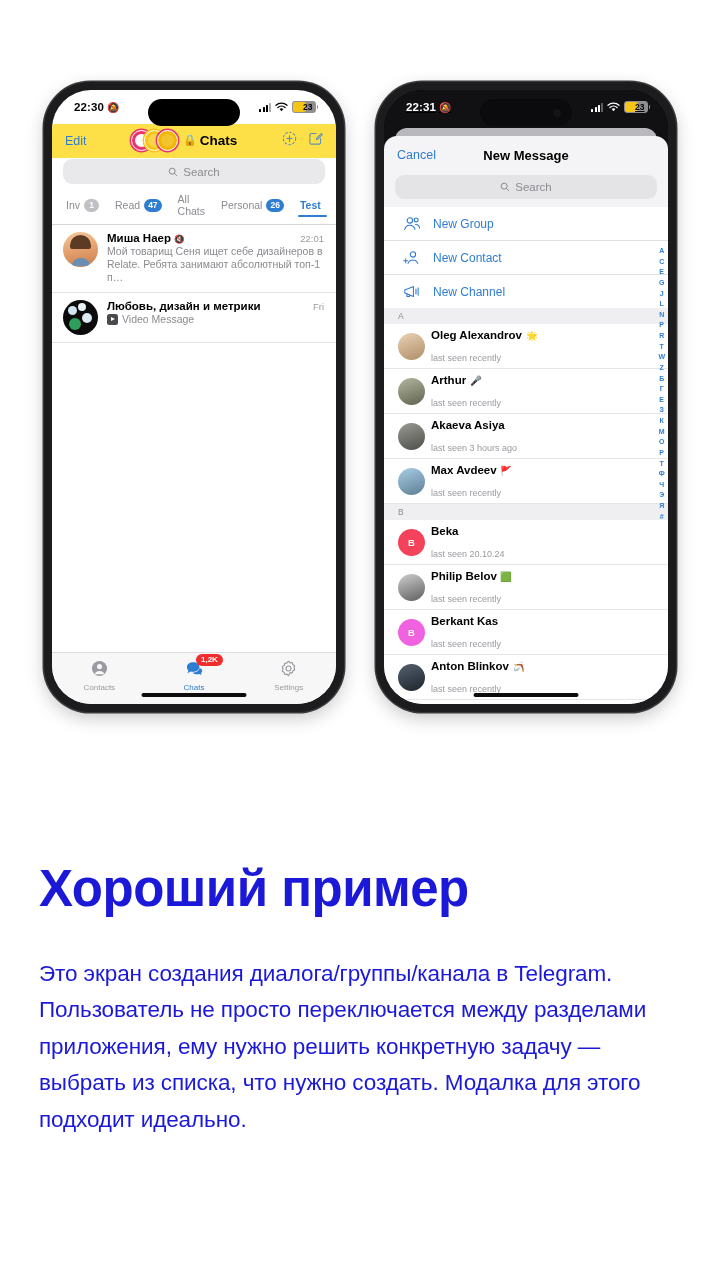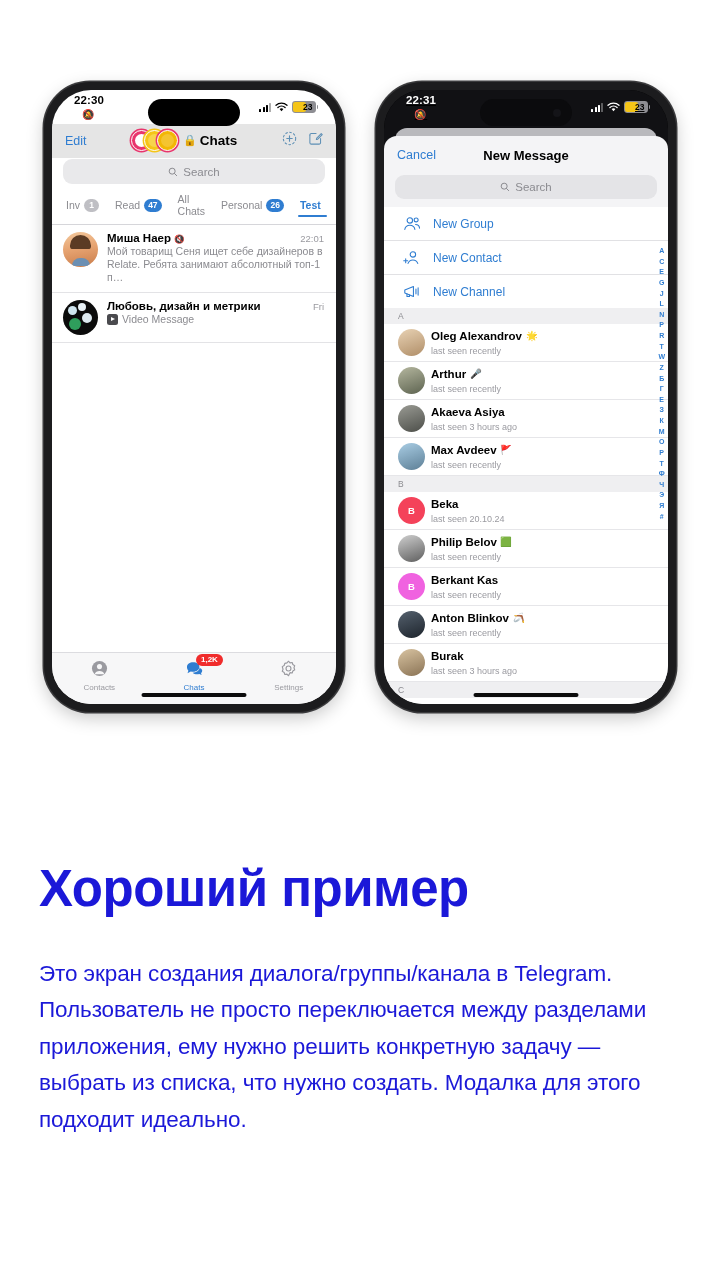--- a/index.html
+++ b/index.html
@@ -34,21 +34,21 @@
   
   .statusbar {
     position: relative; height: 34px;
     display: flex; align-items: center;
     padding: 0 20px 0 22px;
     font-size: 11.5px; font-weight: bold;
     color: #000;
     z-index: 6;
   }
   .statusbar.on-dark { color: #fff; }
-  .sb-time { display:flex; align-items:center; gap:3px; letter-spacing:.1px;flex-direction:column;}
+  .sb-time { display:flex; align-items:center; gap:3px; letter-spacing:.1px;}
   .sb-mute { font-size: 10px; }
   .sb-right { margin-left: auto; display: flex; align-items: center; gap: 4px; }
   .bars { display: flex; align-items: flex-end; gap: 1.2px; height: 9px; }
   .bars i { width: 2px; background: currentColor; border-radius: .6px; display:block;}
   .bars i:nth-child(1){height:3px}
   .bars i:nth-child(2){height:5px}
   .bars i:nth-child(3){height:7px}
   .bars i:nth-child(4){height:9px; opacity:.32}
   .wifi { width: 13px; height: 10px; position: relative; }
   .wifi svg { display:block; }
@@ -75,21 +75,21 @@
   }
   .di-dim { background:#0b0b0d; }
   .di-lens{
     position:absolute; right:11px; top:50%; transform:translateY(-50%);
     width:8px; height:8px; border-radius:50%; background:#141418;
   }
 
   
   .nav-row{
     display:flex; align-items:center; padding: 6px 13px 7px;
-    background:#e5e5e5;
+    background:#fde047;
   }
   .nav-edit{ font-size:12.5px; color:#2f7dd1; }
   .nav-center{
     flex:1; display:flex; align-items:center; justify-content:center; gap:5px;
   }
   .story-rings{ display:flex; align-items:center; }
   .ring{
     width:21px; height:21px; border-radius:50%;
     border:1.6px solid #fff; margin-left:-8px;
     display:flex; align-items:center; justify-content:center;
@@ -233,21 +233,21 @@
   .c-row{
     display:flex; align-items:center; gap:6px;
     padding:5px 14px 5px 14px; background:#fff;
     border-bottom:.6px solid #e6e6e9;
   }
   .c-av{ width:27px;height:27px;border-radius:50%;flex:none; overflow:hidden;
     display:flex;align-items:center;justify-content:center;
     color:#fff;font-size:9.5px;font-weight:bold; }
   .c-name{ font-size:11.5px; font-weight:bold; color:#000; display:flex; align-items:center; gap:4px;}
   .c-emoji{ font-size:9.5px; }
-  .c-sub{ font-size:9px; color:#9a9aa0; margin-top:4px;}
+  .c-sub{ font-size:9px; color:#9a9aa0; margin-top:12px;}
   .idx{
     position:absolute; right:3px; top:110px;
     display:flex; flex-direction:column; align-items:center; gap:0px;
     font-size:7px; font-weight:bold; color:#2f7dd1; line-height:1.52;
     z-index:5;
   }
 
   
   .caption{ position:absolute; left:39px; top:862px; width:640px; }
   .cap-title{

